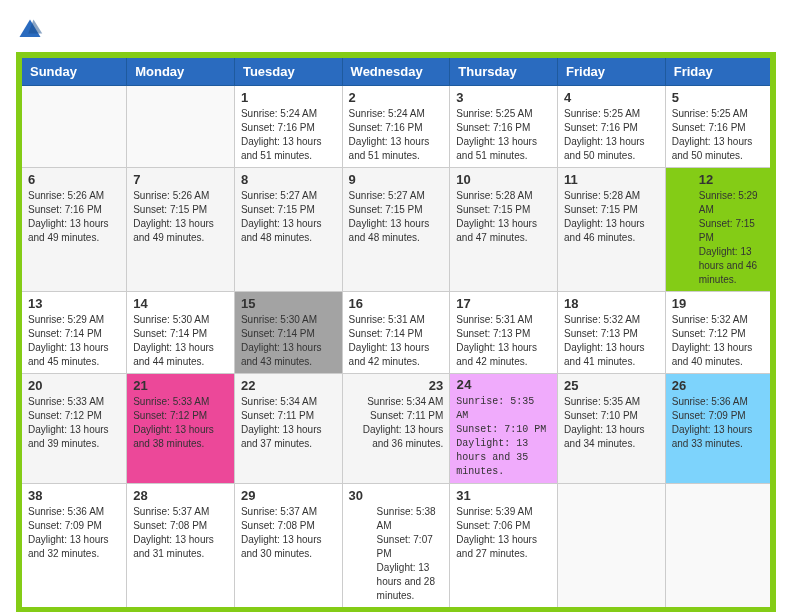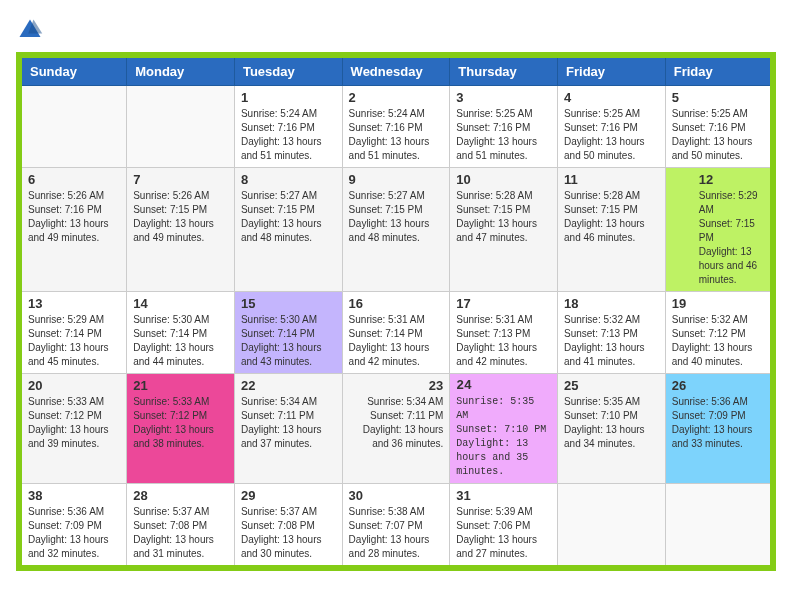--- a/index.html
+++ b/index.html
@@ -186,41 +186,41 @@
           <div class="day-info" style="white-space: pre-line;">Sunrise: 5:28 AM
 Sunset: 7:15 PM
 Daylight: 13 hours and 47 minutes.</div>
         </td>
         <td style="background: rgb(245, 245, 245);">
           <span class="day-number">11</span>
           <div class="day-info" style="white-space: pre-line;">Sunrise: 5:28 AM
 Sunset: 7:15 PM
 Daylight: 13 hours and 46 minutes.</div>
         </td>
-        <td style="background: #bef264; padding-left: 33px;">
+        <td style="background: #84cc16; padding-left: 33px;">
           <span class="day-number">12</span>
           <div class="day-info" style="white-space: pre-line;">Sunrise: 5:29 AM
 Sunset: 7:15 PM
 Daylight: 13 hours and 46 minutes.</div>
         </td>
       </tr>
       <tr>
         <td style="background: rgb(255, 255, 255);">
           <span class="day-number">13</span>
           <div class="day-info" style="white-space: pre-line;">Sunrise: 5:29 AM
 Sunset: 7:14 PM
 Daylight: 13 hours and 45 minutes.</div>
         </td>
         <td style="background: rgb(255, 255, 255);">
           <span class="day-number">14</span>
           <div class="day-info" style="white-space: pre-line;">Sunrise: 5:30 AM
 Sunset: 7:14 PM
 Daylight: 13 hours and 44 minutes.</div>
         </td>
-        <td style="background: #c4b5fd; margin-left: 12px;">
+        <td style="background: #a3a3a3; margin-left: 12px;">
           <span class="day-number">15</span>
           <div class="day-info" style="white-space: pre-line;">Sunrise: 5:30 AM
 Sunset: 7:14 PM
 Daylight: 13 hours and 43 minutes.</div>
         </td>
         <td style="background: rgb(255, 255, 255);">
           <span class="day-number">16</span>
           <div class="day-info" style="white-space: pre-line;">Sunrise: 5:31 AM
 Sunset: 7:14 PM
 Daylight: 13 hours and 42 minutes.</div>
@@ -302,21 +302,21 @@
 Daylight: 13 hours and 31 minutes.</div>
         </td>
         <td style="background: rgb(255, 255, 255);">
           <span class="day-number">29</span>
           <div class="day-info" style="white-space: pre-line;">Sunrise: 5:37 AM
 Sunset: 7:08 PM
 Daylight: 13 hours and 30 minutes.</div>
         </td>
         <td style="background: rgb(255, 255, 255);">
           <span class="day-number">30</span>
-          <div class="day-info" style="white-space: pre-line;">Sunrise: 5:38 AM
+          <div class="day-info" style="white-space: pre-line; margin-left: 28px;">Sunrise: 5:38 AM
 Sunset: 7:07 PM
 Daylight: 13 hours and 28 minutes.</div>
         </td>
         <td style="background: rgb(255, 255, 255);">
           <span class="day-number">31</span>
           <div class="day-info" style="white-space: pre-line;">Sunrise: 5:39 AM
 Sunset: 7:06 PM
 Daylight: 13 hours and 27 minutes.</div>
         </td>
         <td class="empty-cell"></td>

